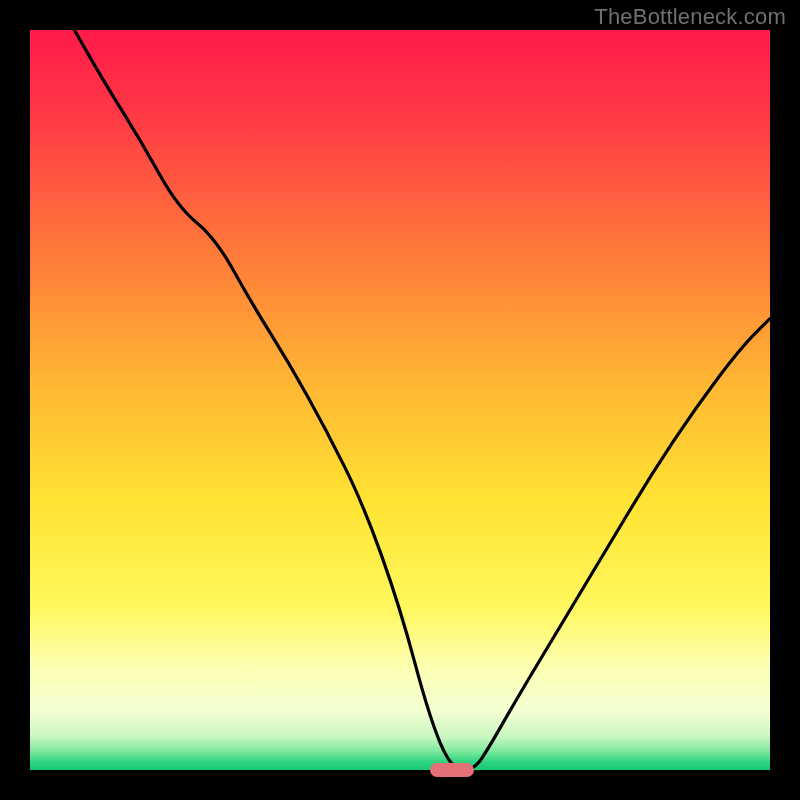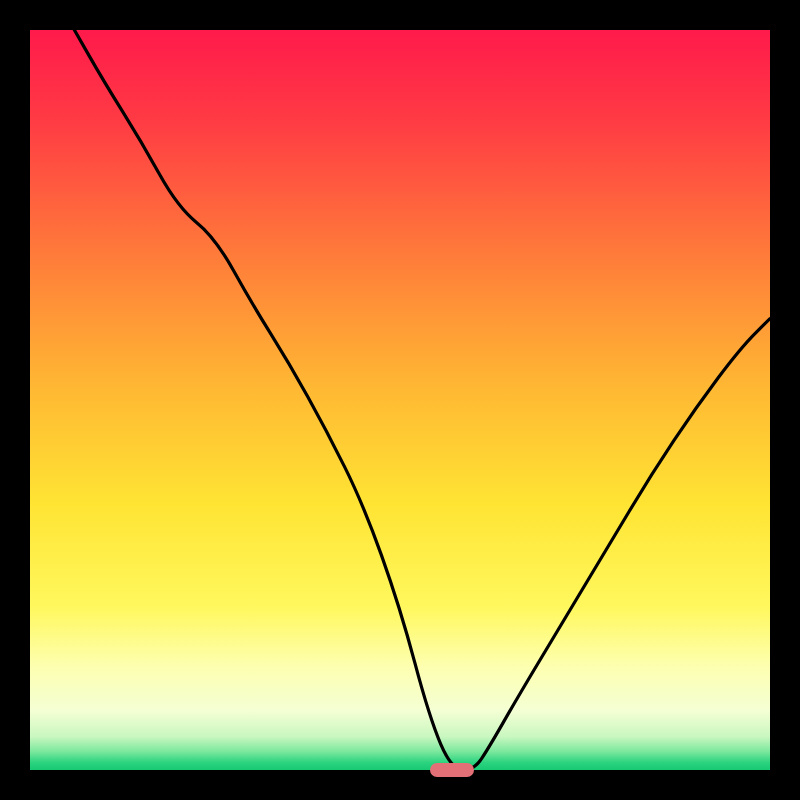--- a/index.html
+++ b/index.html
@@ -51,20 +51,21 @@
     border-radius: 7px;
     background: #e36f77;
     transform: translate(-50%, -50%);
     z-index: 5;
   }
 </style>
 </head>
 <body>
 
 <div class="stage">
+  <div class="watermark">TheBottleneck.com</div>
 
   <div class="plot-area">
 
     <svg class="gradient-bg" viewBox="0 0 740 740" preserveAspectRatio="none">
       <defs>
         <linearGradient id="heat" x1="0" y1="0" x2="0" y2="1">
             <stop offset="0.00%" stop-color="#ff1a4b"></stop>
             <stop offset="12.00%" stop-color="#ff3a44"></stop>
             <stop offset="30.00%" stop-color="#ff7a3a"></stop>
             <stop offset="48.00%" stop-color="#ffb733"></stop>

